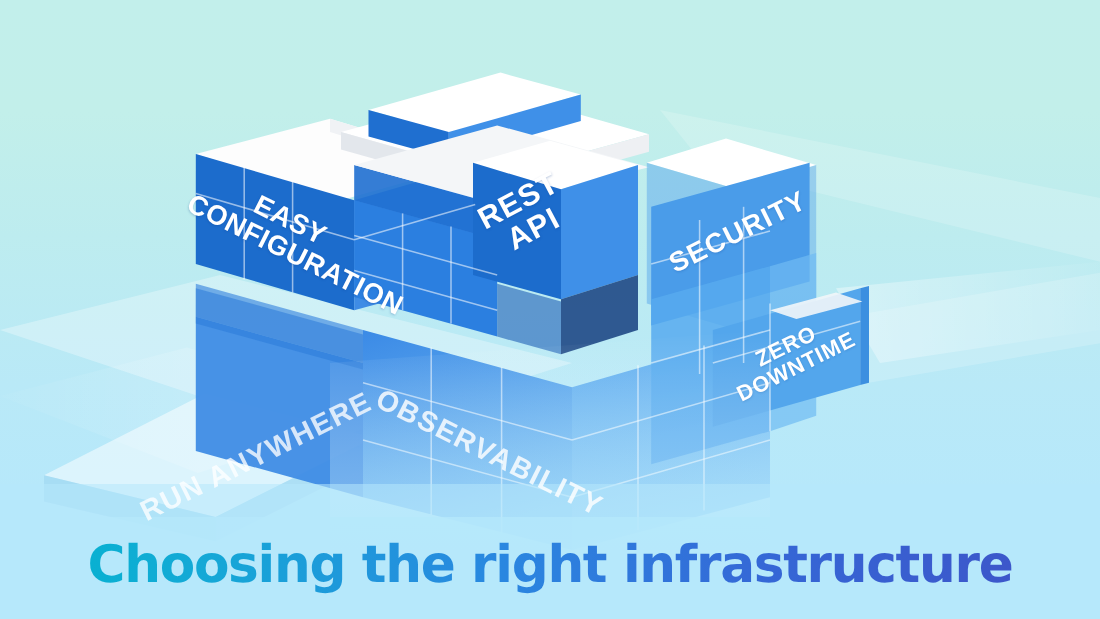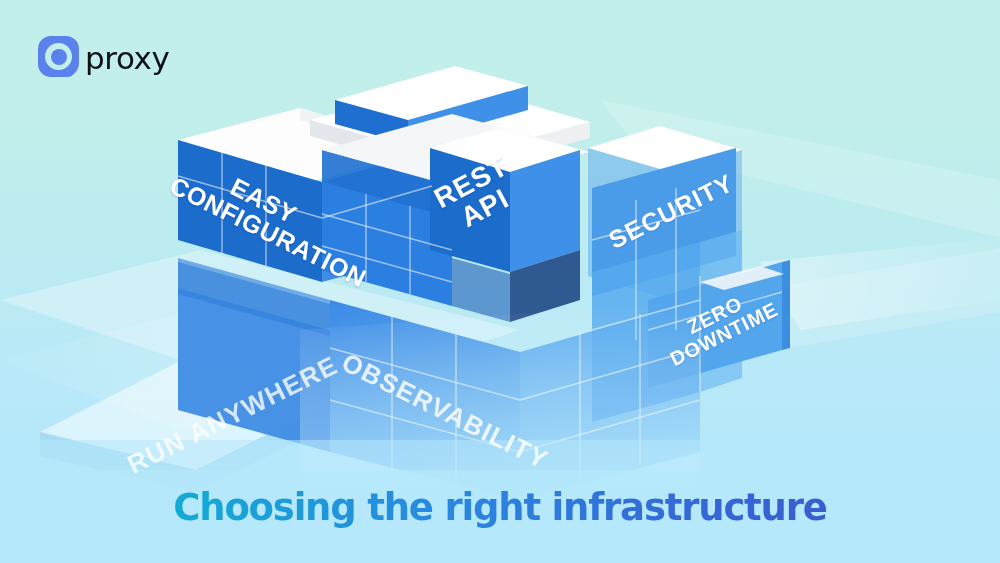--- a/index.html
+++ b/index.html
@@ -83,41 +83,32 @@
   #lbl-obs{
     left:330px;top:398px;width:230px;font-size:26px;
     transform:rotate(26.5deg);transform-origin:50% 50%;
     color:rgba(255,255,255,.82);
   }
 
   
   #headline{
     position:absolute;left:0;top:488px;width:1000px;text-align:center;
     font-family:"DejaVu Sans", sans-serif;
-    font-size:37px;font-weight:700;letter-spacing:-1.2px;
+    font-size:47px;font-weight:700;letter-spacing:-1.2px;
     background:linear-gradient(90deg,#00b6ce 0%,#14a9d6 18%,#2a86e0 46%,#3567d6 70%,#3f51c6 100%);
     -webkit-background-clip:text;background-clip:text;
     -webkit-text-fill-color:transparent;color:transparent;
     line-height:1.1;white-space:nowrap;
   }
 </style>
 </head>
 <body>
 
 <div id="stage">
 
-  <div id="logo">
-    <span class="logo-mark">
-      <span class="sq"></span>
-        <span class="tail"></span>
-        <span class="hole"></span>
-        <span class="dot"></span>
-    </span>
-    <span class="logo-word">proxy</span>
-  </div>
 
   <div id="scene">
   <svg viewBox="0 0 1000 563" xmlns="http://www.w3.org/2000/svg">
     <defs>
       <linearGradient id="gRay" x1="0" y1="0" x2="1" y2="0">
         <stop offset="0" stop-color="#ffffff" stop-opacity=".55"></stop>
         <stop offset="1" stop-color="#ffffff" stop-opacity=".05"></stop>
       </linearGradient>
       <linearGradient id="gRayL" x1="1" y1="0" x2="0" y2="0">
         <stop offset="0" stop-color="#ffffff" stop-opacity=".5"></stop>

